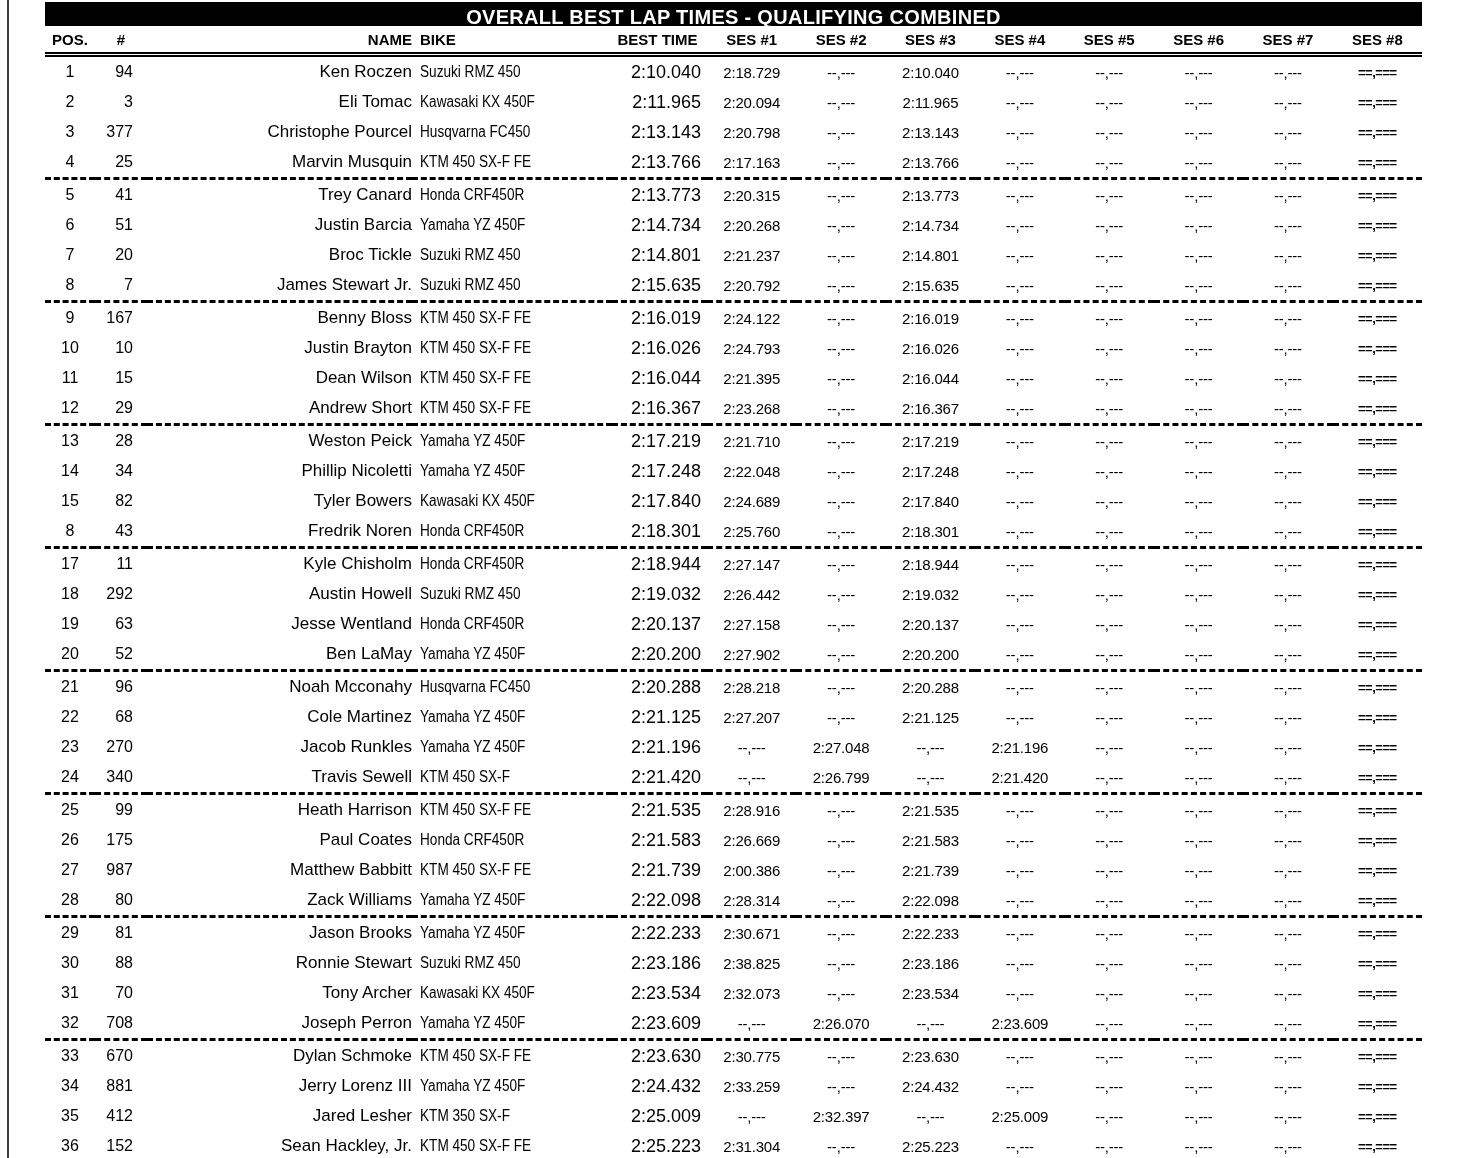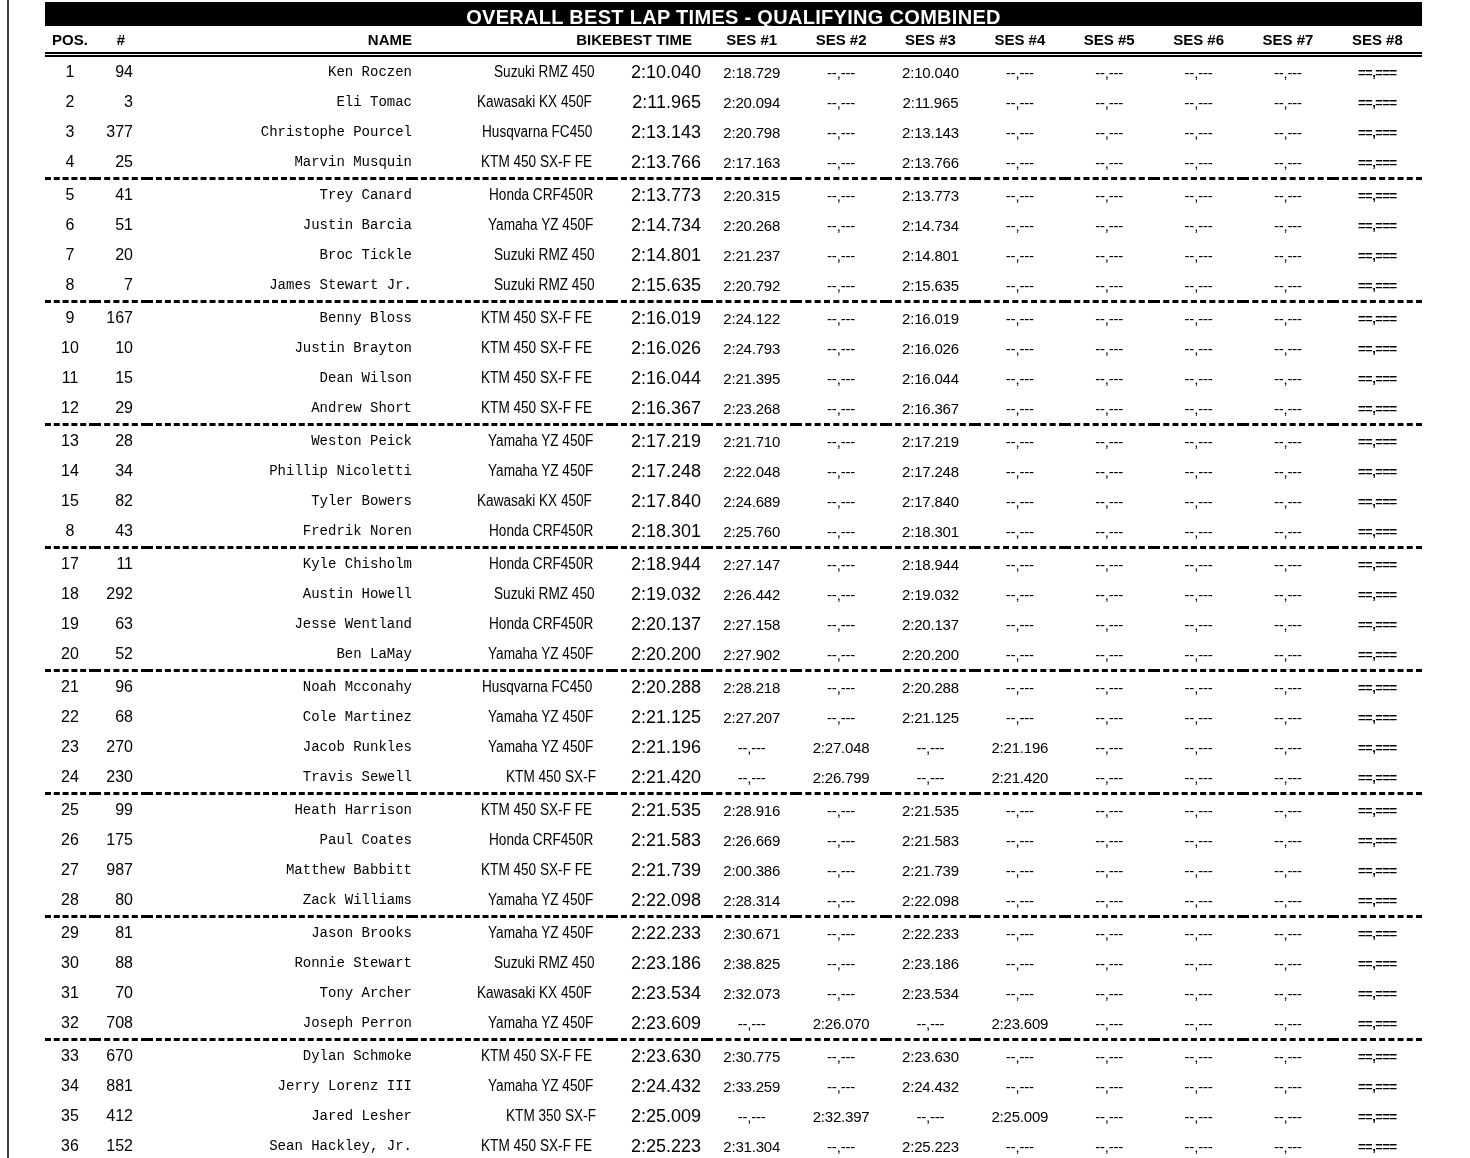--- a/index.html
+++ b/index.html
@@ -40,30 +40,30 @@
   tbody td {
     height: 30px; vertical-align: middle;
     font-size: 16px; white-space: nowrap; padding: 0;
   }
   tbody tr.group-end { border-bottom: 3px dashed #000; }
 
   th.pos, td.pos { text-align: center; }
   th.num { text-align: center; }
   td.num { text-align: right; padding-right: 14px; font-weight: normal; }
   th.name, td.name { text-align: right; padding-left: 8px; }
-  td.name { font-size: 14px; font-family: Liberation Mono, monospace; }
-  th.bike, td.bike { text-align: right; padding-left: 8px; }
+  td.name { font-size: 17px; }
+  th.bike, td.bike { text-align: left; padding-left: 8px; }
   td.bike .cond {
     display: inline-block;
     font-size: 16px;
     transform: scaleX(0.85);
     transform-origin: 0 50%;
     white-space: nowrap;
   }
-  th.best { text-align: left; padding-right: 4px; }
+  th.best { text-align: center; padding-right: 4px; }
   td.best { text-align: right; padding-right: 6px; font-size: 18px; }
   th.ses, td.ses { text-align: center; }
   td.ses { font-size: 15px; letter-spacing: -0.2px; }
   td.ses8 { font-weight: bold; font-size: 13px; letter-spacing: -0.5px; }
 </style>
 </head>
 <body>
 
 <div class="left-rule"></div>
 
@@ -437,21 +437,21 @@
           <td class="ses">2:27.048</td>
           <td class="ses">--,---</td>
           <td class="ses">2:21.196</td>
           <td class="ses">--,---</td>
           <td class="ses">--,---</td>
           <td class="ses">--,---</td>
           <td class="ses ses8">==,===</td>
         </tr>
         <tr class="group-end">
           <td class="pos">24</td>
-          <td class="num">230</td>
+          <td class="num">340</td>
           <td class="name">Travis Sewell</td>
           <td class="bike"><span class="cond">KTM 450 SX-F</span></td>
           <td class="best">2:21.420</td>
           <td class="ses">--,---</td>
           <td class="ses">2:26.799</td>
           <td class="ses">--,---</td>
           <td class="ses">2:21.420</td>
           <td class="ses">--,---</td>
           <td class="ses">--,---</td>
           <td class="ses">--,---</td>

